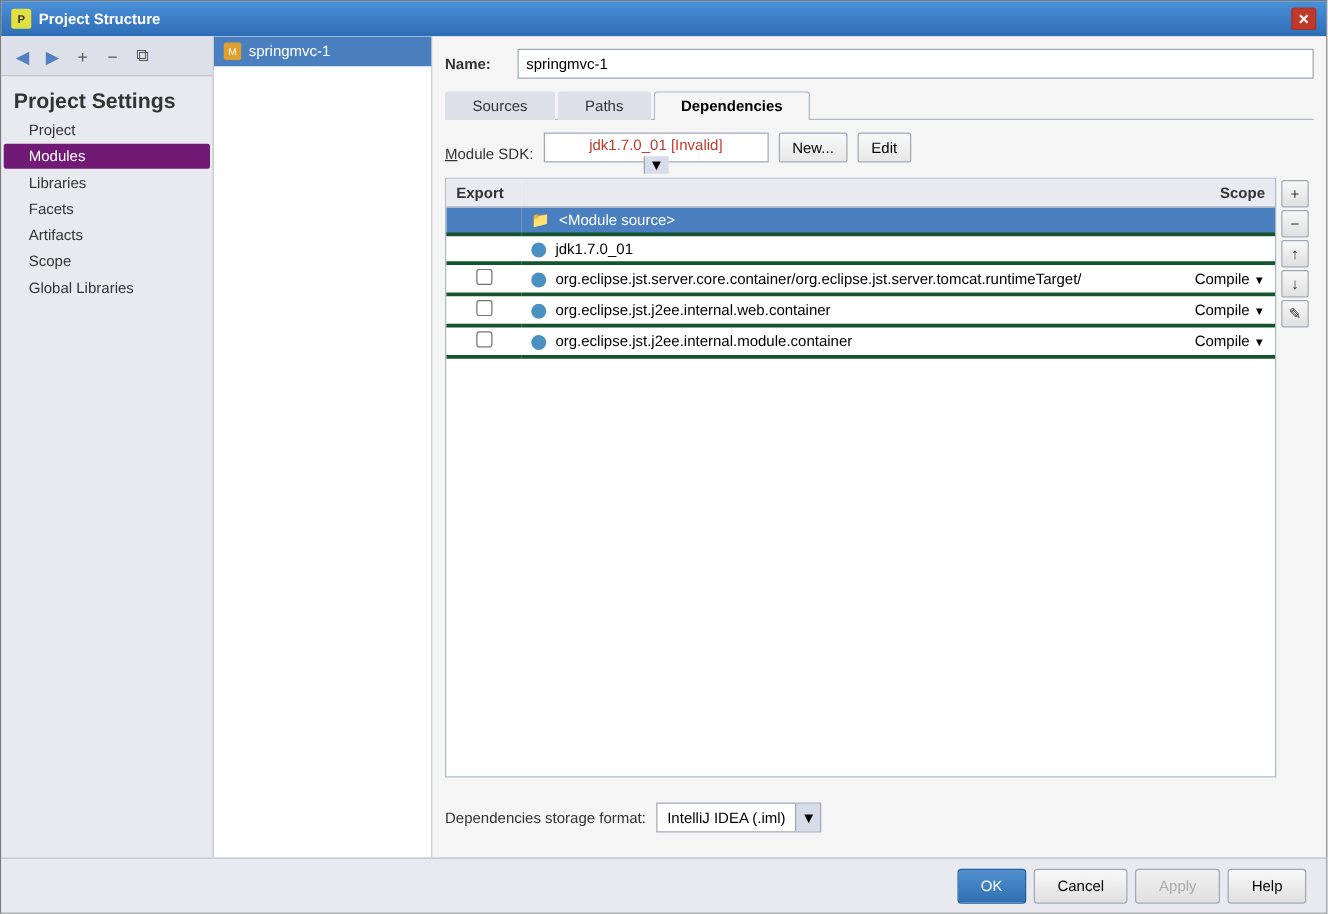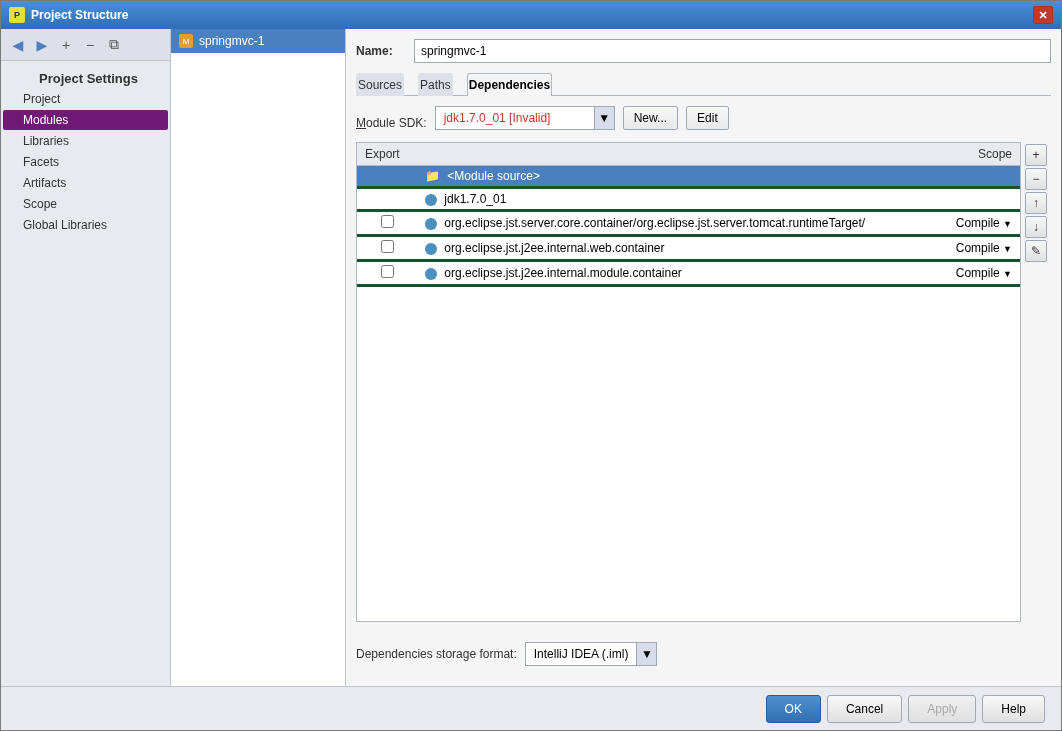--- a/index.html
+++ b/index.html
@@ -22,21 +22,21 @@
     
     .sidebar {
       width: 170px; background: #e8eaf0; border-right: 1px solid #c0c4cc;
       display: flex; flex-direction: column; flex-shrink: 0;
     }
     .sidebar-toolbar { height: 32px; display: flex; align-items: center; padding: 0 6px; gap: 2px; border-bottom: 1px solid #c0c4cc; background: #dde0e8; }
     .toolbar-btn { width: 22px; height: 20px; border: 1px solid transparent; background: transparent; cursor: pointer; display: flex; align-items: center; justify-content: center; border-radius: 2px; color: #555; font-size: 14px; }
     .toolbar-btn.nav { color: #5080c0; }
 
     .sidebar-nav { padding: 4px 0; }
-    .sidebar-section-label { padding: 6px 10px 2px; font-weight: bold; color: #333; font-size: 13px; margin-left: 28px; }
+    .sidebar-section-label { padding: 6px 10px 2px; font-weight: bold; color: #333; font-size: 17px; }
     .sidebar-item { padding: 3px 10px 3px 20px; cursor: pointer; color: #333; border-radius: 2px; margin: 1px 2px; }
     .sidebar-item.active { background: #701a75; color: white; }
 
     .sidebar-problems { margin-top: auto; padding: 6px 10px; display: flex; align-items: center; gap: 6px; cursor: pointer; }
     .badge { background: #e07030; color: white; border-radius: 8px; padding: 1px 6px; font-size: 10px; font-weight: bold; }
 
     
     .module-list-area { width: 175px; background: #ffffff; border-right: 1px solid #c0c4cc; flex-shrink: 0; }
     .module-item { padding: 5px 8px; cursor: pointer; display: flex; align-items: center; gap: 6px; }
     .module-item.selected { background: #4a7fc0; color: white; }
@@ -44,36 +44,36 @@
 
     .right-panel { flex: 1; display: flex; flex-direction: column; padding: 10px; background: #f5f5f5; }
 
     
     .name-row { display: flex; align-items: center; margin-bottom: 10px; gap: 8px; }
     .name-label { font-weight: bold; color: #333; width: 50px; }
     .name-input { flex: 1; height: 24px; border: 1px solid #a0a8b8; background: white; padding: 2px 6px; font-size: 12px; }
 
     
     .tabs-row { display: flex; margin-bottom: 10px; border-bottom: 1px solid #b0b8c8; }
-    .tab { padding: 4px 1px; cursor: pointer; border: 1px solid transparent; border-bottom: none; margin-bottom: -1px; background: #dde0e8; color: #333; margin-right: 14px; border-radius: 3px 3px 0 0; }
+    .tab { padding: 4px 21px; cursor: pointer; border: 1px solid transparent; border-bottom: none; margin-bottom: -1px; background: #dde0e8; color: #333; margin-right: 2px; border-radius: 3px 3px 0 0; }
     .tab.active { background: #f5f5f5; border-color: #b0b8c8; color: #000; font-weight: bold; }
 
     
     .sdk-row { display: flex; align-items: flex-end; margin-bottom: 12px; gap: 8px; }
     .sdk-label { color: #333; }
     .sdk-label span { text-decoration: underline; }
     .sdk-dropdown { display: flex; align-items: center; border: 1px solid #a0a8b8; background: white; height: 24px; }
     .sdk-dropdown-text { padding: 2px 8px; color: #c0392b; flex: 1; font-size: 12px; }
     .sdk-dropdown-arrow { width: 20px; height: 22px; background: #d8dce8; border-left: 1px solid #a0a8b8; display: flex; align-items: center; justify-content: center; cursor: pointer; }
     .btn-small { height: 24px; padding: 0 10px; border: 1px solid #a0a8b8; background: linear-gradient(to bottom, #f8f8f8, #e8e8e8); cursor: pointer; font-size: 12px; border-radius: 2px; }
 
     
     .dep-table-container { flex: 1; border: 1px solid #b0b8c8; background: white; overflow-y: auto; margin-bottom: 10px; }
     .dep-table { width: 100%; border-collapse: collapse; }
-    .dep-table th { background: #e8eaf0; border-bottom: 1px solid #b0b8c8; padding: 4px 8px; text-align: left; font-weight: normal; color: #333; }
+    .dep-table th { background: #e8eaf0; border-bottom: 1px solid #b0b8c8; padding: 4px 8px; text-align: left; font-weight: bold; color: #333; }
     .dep-table th:last-child { text-align: right; width: 80px; }
     .dep-table td { padding: 3px 8px; border-bottom: 3px solid #14532d; vertical-align: middle; }
     .dep-row-selected { background: #4a7fc0; color: white; }
     .dep-row-selected td { color: white; }
     input[type=checkbox] { cursor: pointer; }
 
     .dep-table-wrapper { position: relative; display: flex; }
     .dep-side-btns { display: flex; flex-direction: column; gap: 2px; padding: 0 4px; justify-content: flex-start; padding-top: 2px; }
     .side-btn { width: 22px; height: 22px; border: 1px solid #a0a8b8; background: linear-gradient(to bottom, #f8f8f8, #e0e0e0); cursor: pointer; display: flex; align-items: center; justify-content: center; font-size: 12px; color: #333; border-radius: 2px; }
 
@@ -143,21 +143,21 @@
         </div>
 
         <div class="tabs-row">
           <div class="tab">Sources</div>
           <div class="tab">Paths</div>
           <div class="tab active">Dependencies</div>
         </div>
 
         <div class="sdk-row">
           <span class="sdk-label"><span>M</span>odule SDK:</span>
-          <div class="sdk-dropdown" style="min-width:180px;">
+          <div class="sdk-dropdown" style="min-width:180px;flex-direction:column;">
             <span class="sdk-dropdown-text">jdk1.7.0_01 [Invalid]</span>
             <div class="sdk-dropdown-arrow">▼</div>
           </div>
           <button class="btn-small">New...</button>
           <button class="btn-small">Edit</button>
         </div>
 
         <div class="dep-table-wrapper" style="flex:1; display:flex; overflow:hidden; margin-bottom:10px;">
           <div class="dep-table-container" style="flex:1; overflow-y:auto;">
             <table class="dep-table">

